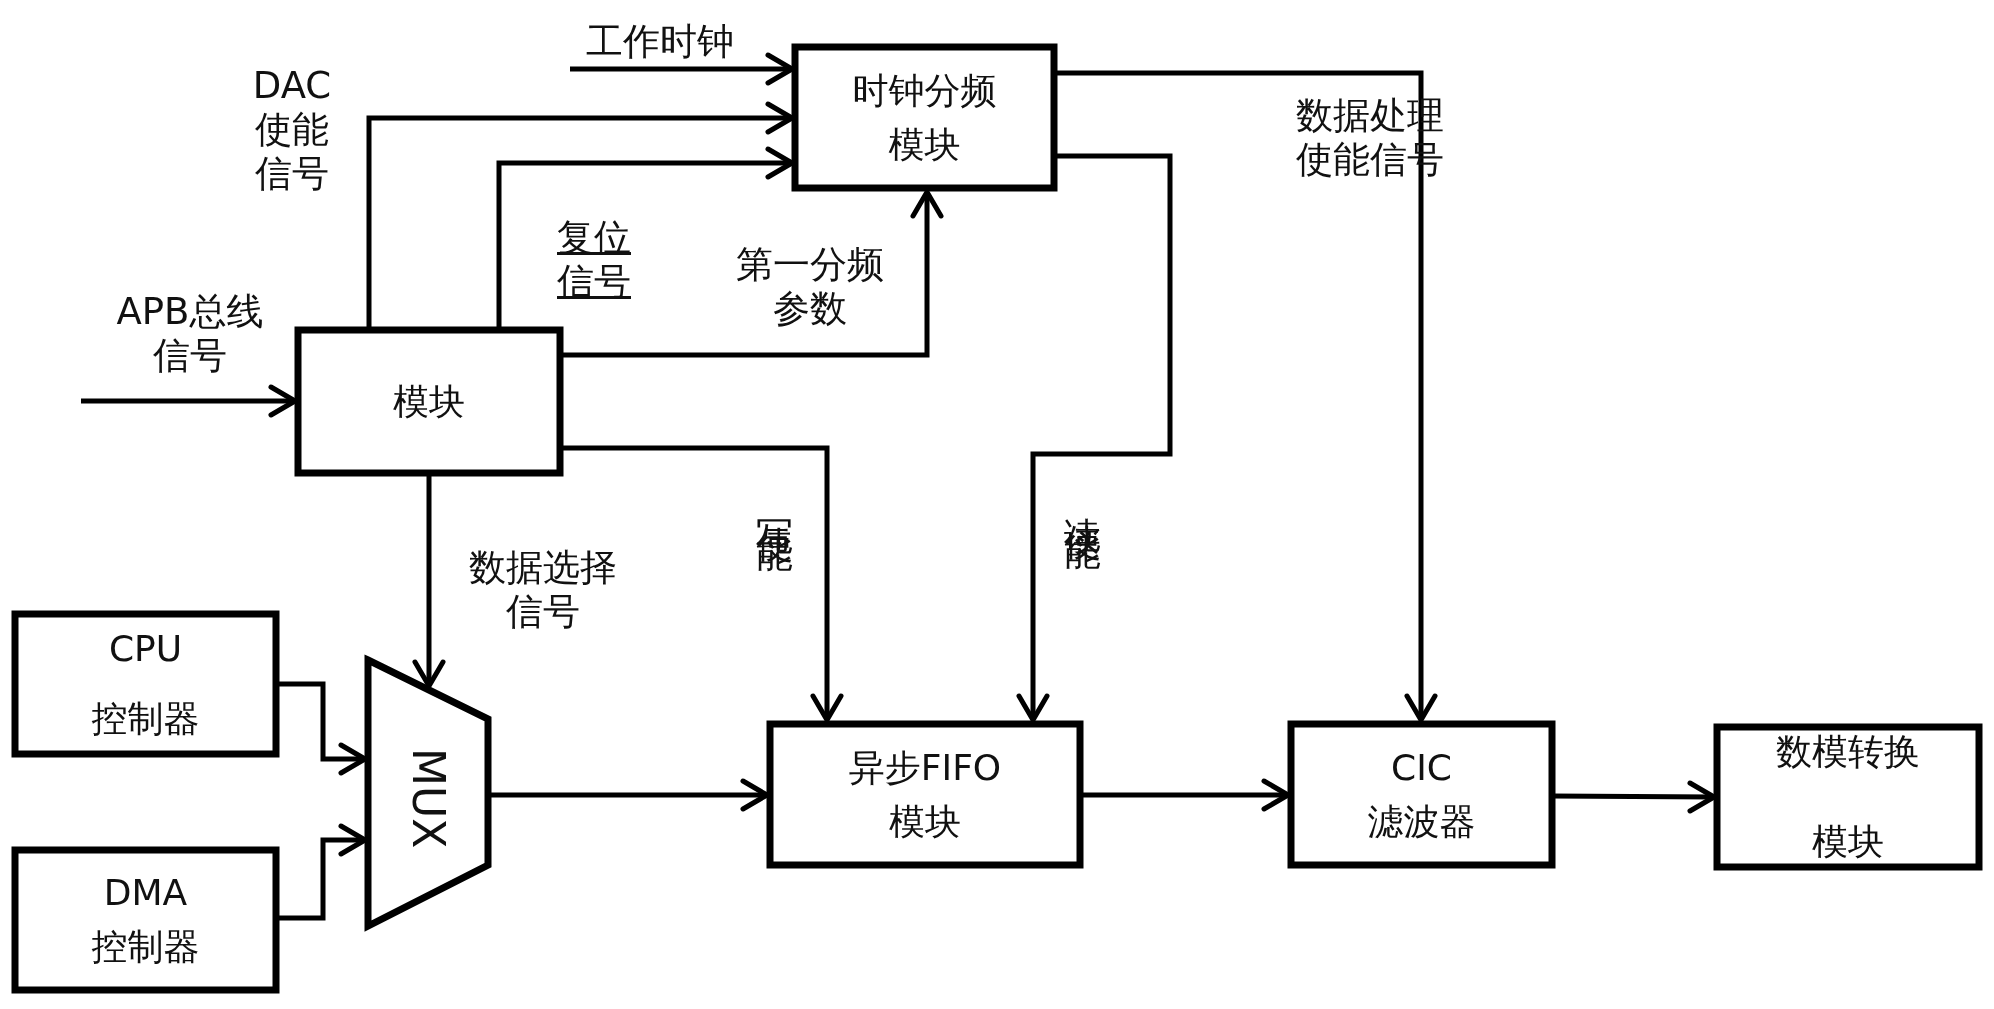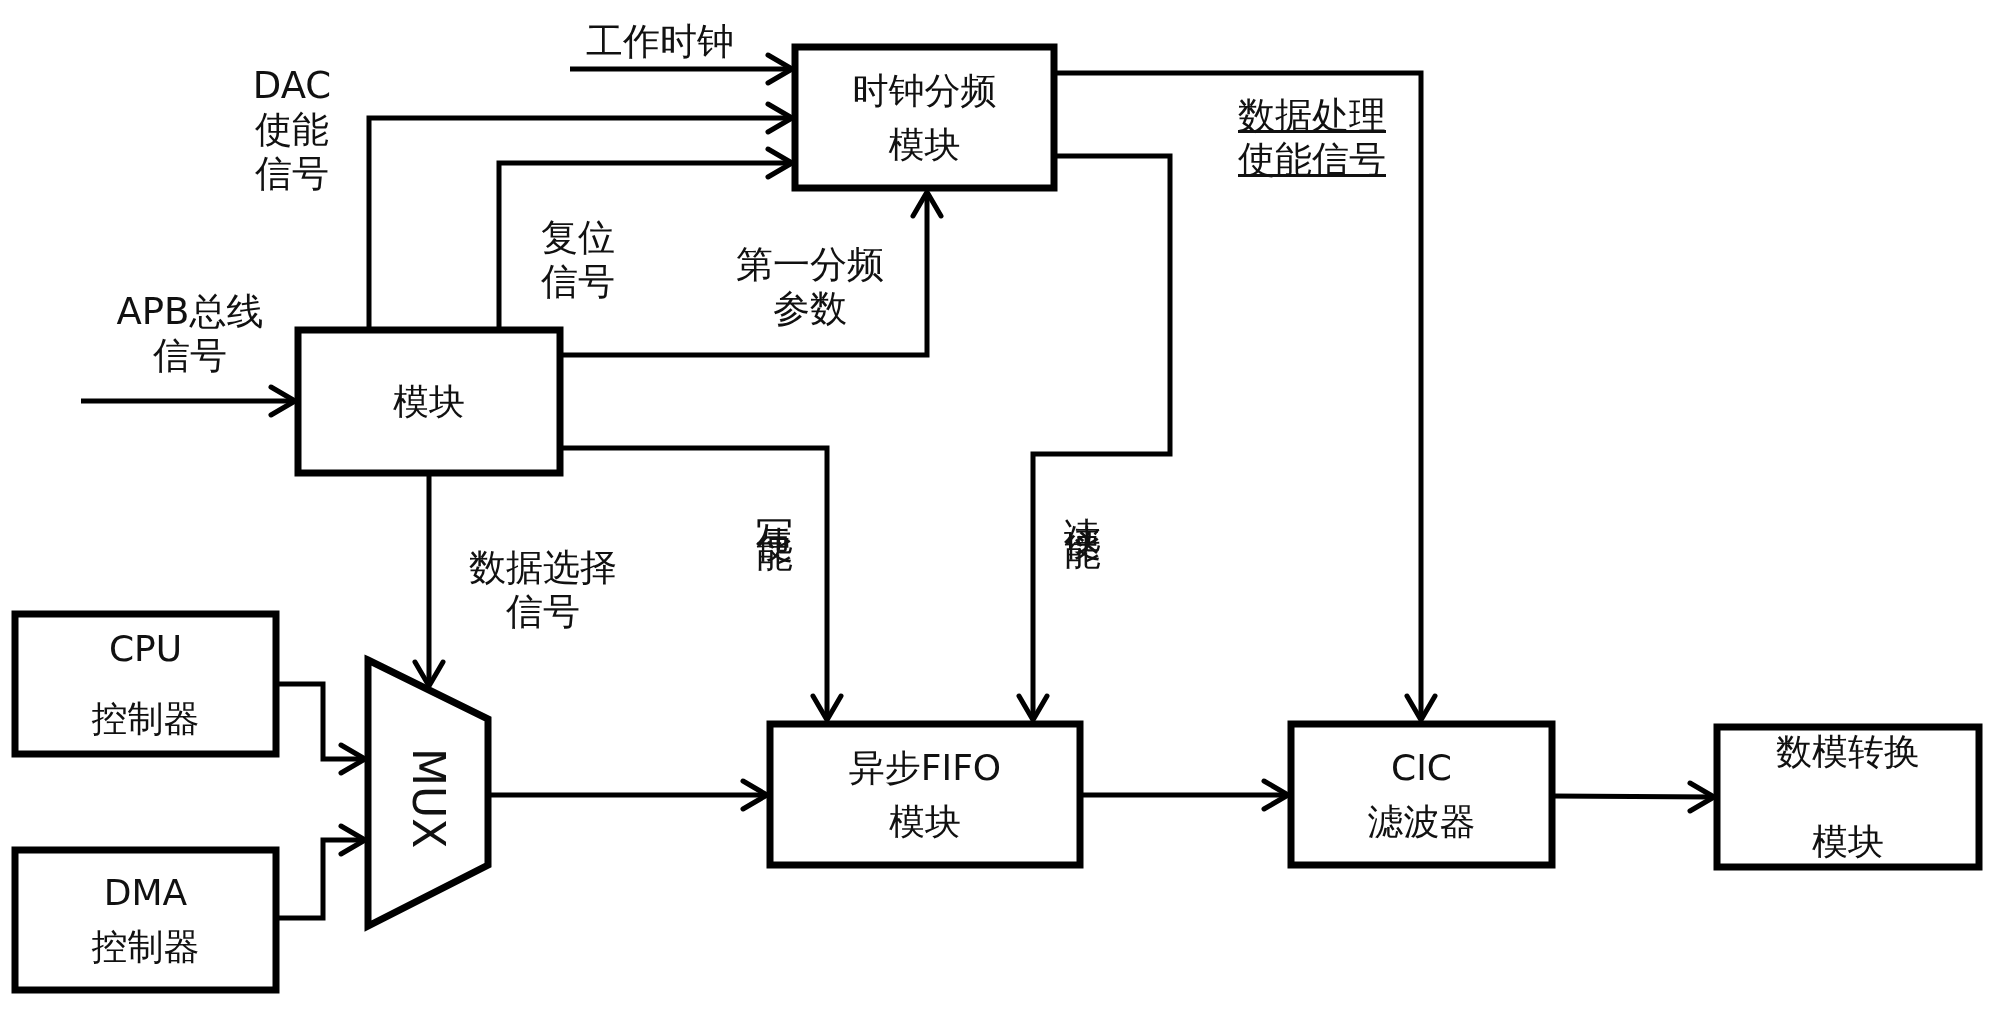--- a/index.html
+++ b/index.html
@@ -90,36 +90,36 @@
 </div>
 
 <div class="lbl" style="left:586px;top:8px;margin-top:12px;">工作时钟</div>
 
 <div class="lbl" style="left:242px;top:64px;width:100px;">
   <div>DAC</div>
   <div>使能</div>
   <div>信号</div>
 </div>
 
-<div class="lbl" style="left:528px;top:216px;width:100px;">
+<div class="lbl" style="left:544px;top:216px;width:100px;text-decoration:underline;">
   <div>复位</div>
   <div>信号</div>
 </div>
 
 <div class="lbl" style="left:105px;top:290px;width:170px;">
   <div>APB总线</div>
   <div>信号</div>
 </div>
 
 <div class="lbl" style="left:720px;top:243px;width:180px;">
   <div>第一分频</div>
   <div>参数</div>
 </div>
 
-<div class="lbl" style="left:1222px;top:94px;width:180px;text-decoration:underline;">
+<div class="lbl" style="left:1280px;top:94px;width:180px;">
   <div>数据处理</div>
   <div>使能信号</div>
 </div>
 
 <div class="lbl" style="left:453px;top:546px;width:180px;">
   <div>数据选择</div>
   <div>信号</div>
 </div>
 
 <div class="lbl vert" style="left:752px;top:490px;">写使能</div>

